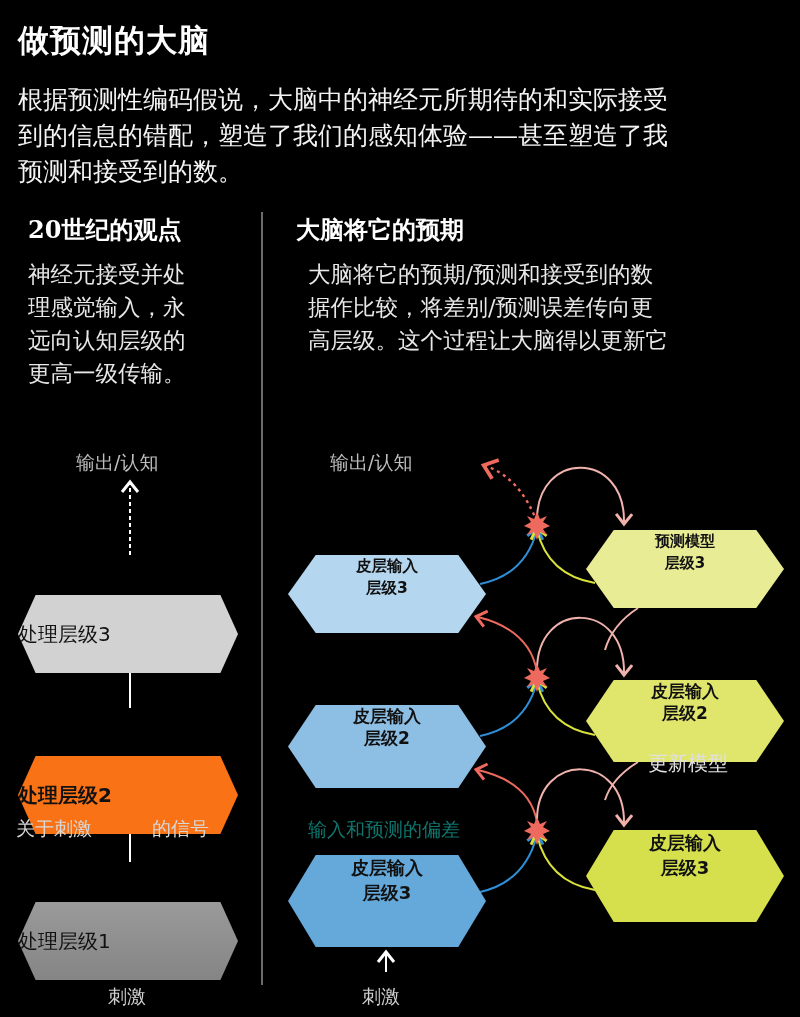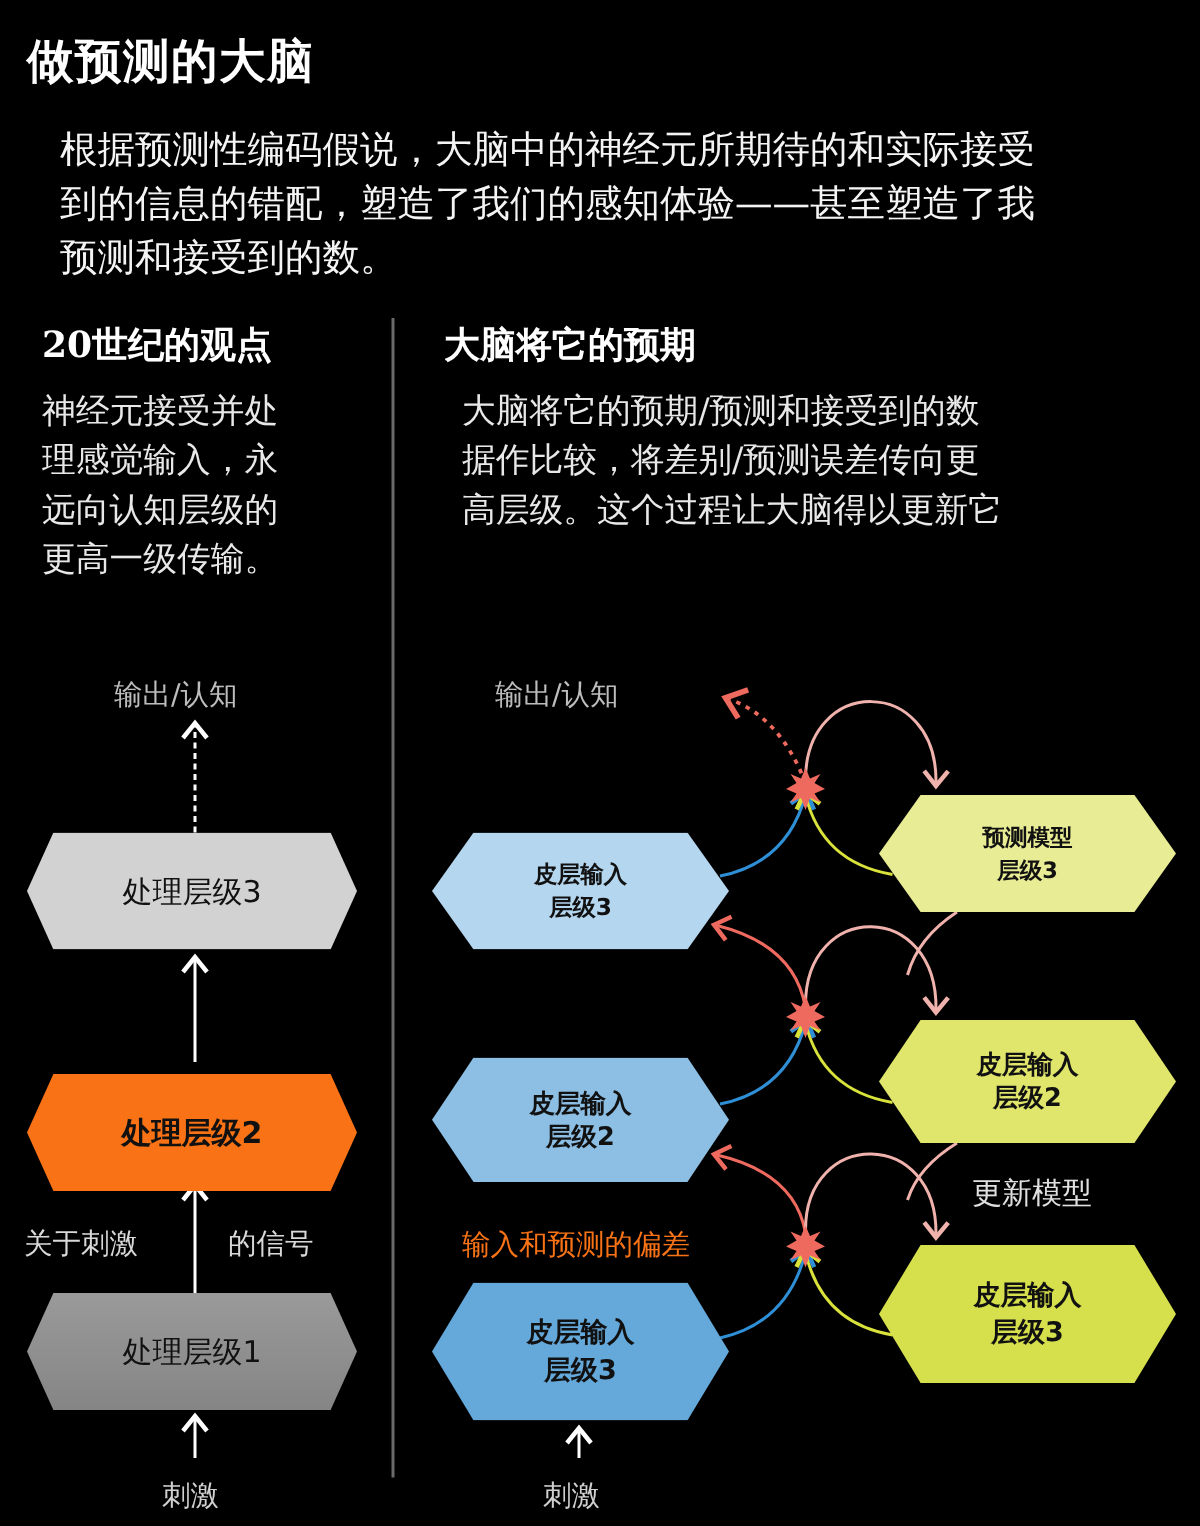--- a/index.html
+++ b/index.html
@@ -1,30 +1,30 @@
 <!DOCTYPE html>
 <html><head>
 <meta charset="utf-8">
 <style>
   html, body { margin:0; padding:0; background:#000; }
   body { width:800px; height:1017px; position:relative; overflow:hidden;
          font-family:"DejaVu Serif", "Liberation Serif", serif; color:#f2f2f2; }
   .abs { position:absolute; }
   #title { left:18px; top:20px; font-size:31px; font-weight:bold; letter-spacing:1px; color:#fff; white-space:nowrap; }
   #intro { left:18px; top:82px; width:770px; font-size:25px; line-height:36px; color:#f4f4f4; }
-  .intro-line { display:block; white-space:nowrap;margin-left:22px; }
+  .intro-line { display:block; white-space:nowrap; }
   .col-head { top:214px; font-size:24px; font-weight:bold; color:#fff; white-space:nowrap; }
   .col-body { top:258px; font-size:22.5px; line-height:33px; color:#e8e8e8; }
   .col-body span { display:block; white-space:nowrap; }
   #divider { left:261px; top:212px; width:2px; height:773px; background:#6a6a6a; }
   .lbl { font-size:19px; color:#bdbdbd; white-space:nowrap; font-family:"DejaVu Sans","Liberation Sans",sans-serif;text-align:right; }
-  .hex { display:flex; align-items:center; justify-content:center; text-align:center;
+  .hex { display:flex; align-items:center; text-align:center;
          font-family:"DejaVu Sans","Liberation Sans",sans-serif; color:#111; font-weight:bold; }
   .hex-left { left:18px; width:220px; height:78px;
-         clip-path:polygon(8% 0,92% 0,100% 50%,92% 100%,8% 100%,0 50%); font-size:20px; }
+         clip-path:polygon(8% 0,92% 0,100% 50%,92% 100%,8% 100%,0 50%); font-size:20px;margin-top:40px; }
   .hex-r { width:198px; clip-path:polygon(14% 0,86% 0,100% 50%,86% 100%,14% 100%,0 50%);
            font-size:15.5px; line-height:22px; flex-direction:column; }
   .hex-r span { display:block; }
   svg { position:absolute; left:0; top:0; }
 </style>
 </head>
 <body>
 
 <div id="title" class="abs">做预测的大脑</div>
 
@@ -137,20 +137,20 @@
 </div>
 
 <div class="abs hex hex-r" style="left:586px; top:530px; height:78px; background:#e8ec94; font-size:15px;">
   <span>预测模型</span>
   <span>层级3</span>
 </div>
 <div class="abs hex hex-r" style="left:586px; top:680px; height:82px; background:#e0e66c; font-size:17px;">
   <span>皮层输入</span>
   <span>层级2</span>
 </div>
-<div class="abs lbl" style="left:648px; top:782px; color:#e0e0e0; font-size:20px;">更新模型</div>
+<div class="abs lbl" style="left:648px; top:750px; color:#e0e0e0; font-size:20px;">更新模型</div>
 <div class="abs hex hex-r" style="left:586px; top:830px; height:92px; background:#d6e04c; font-size:18px; line-height:25px;">
   <span>皮层输入</span>
   <span>层级3</span>
 </div>
 
-<div class="abs lbl" style="left:308px; top:817px; color:#f97316; font-size:19px;">输入和预测的偏差</div>
+<div class="abs lbl" style="left:308px; top:817px; color:#0f766e; font-size:19px;">输入和预测的偏差</div>
 <div class="abs lbl" style="left:362px; top:984px; color:#d0d0d0;">刺激</div>
 
 </body></html>

